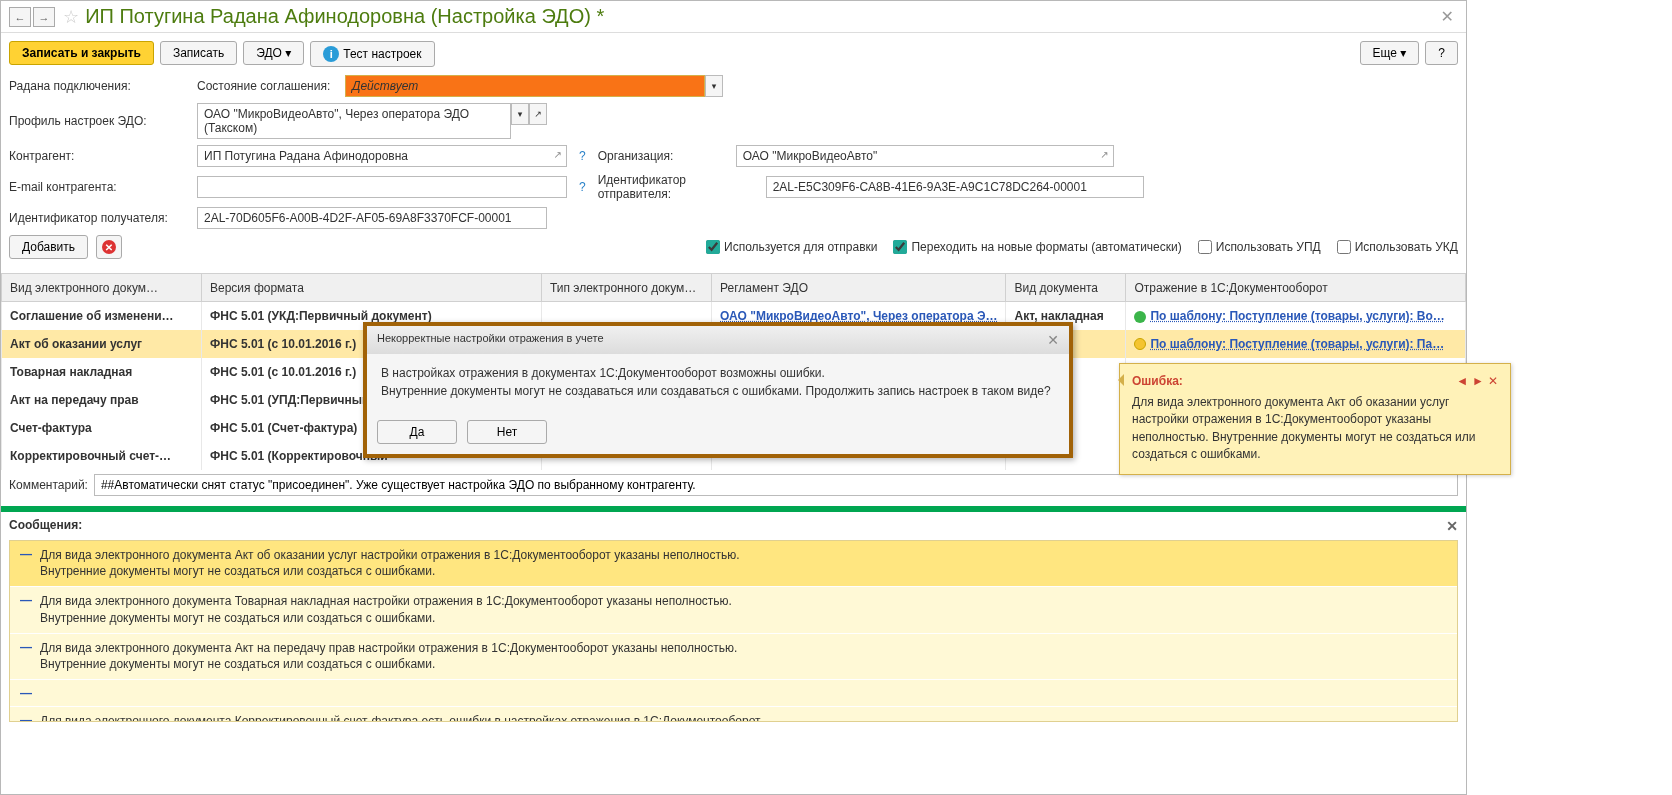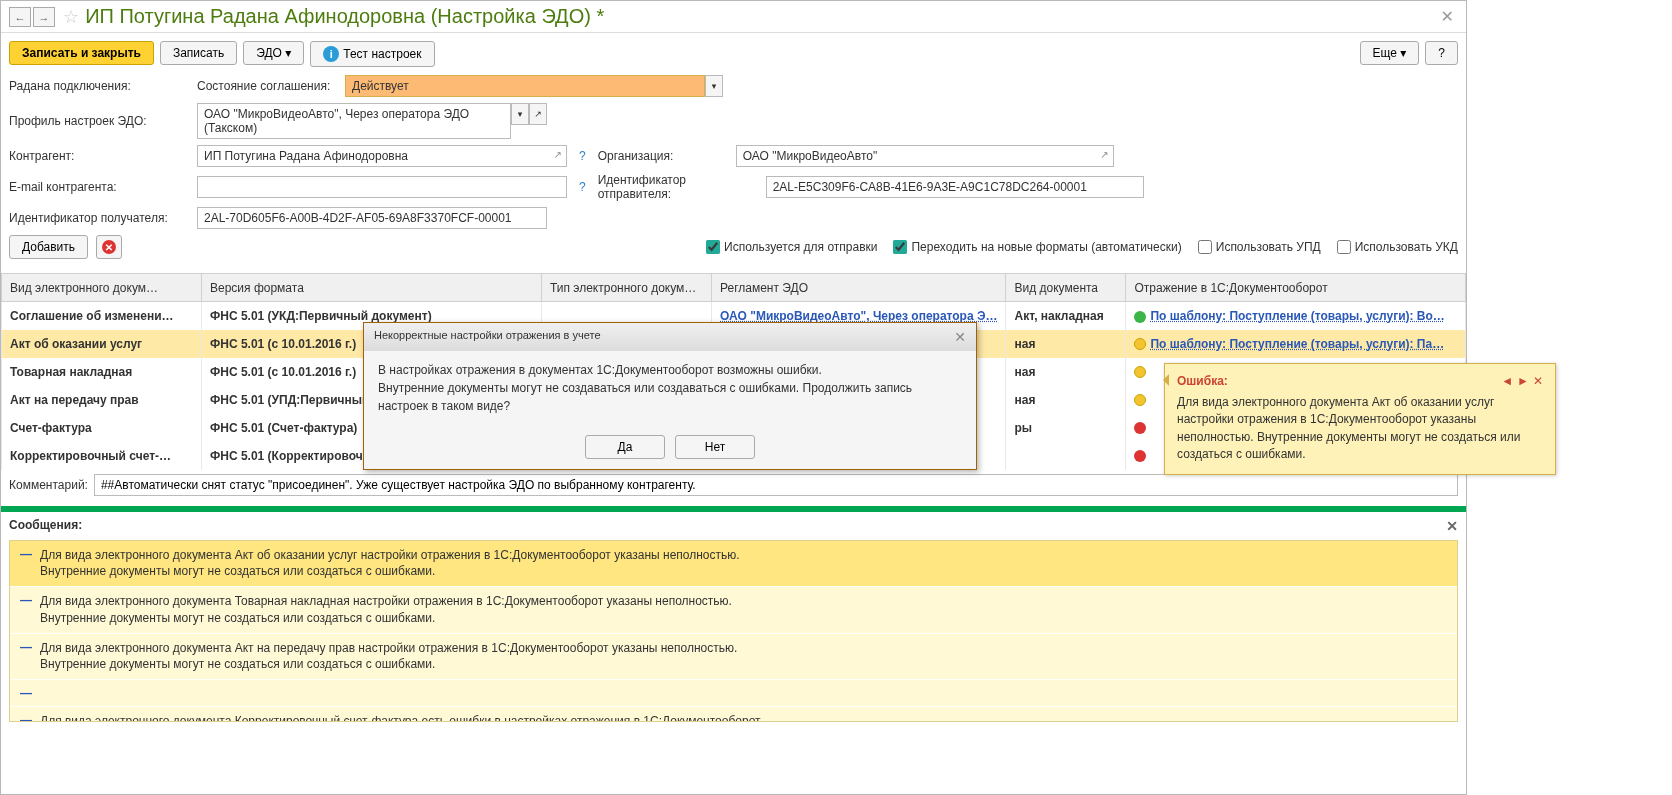--- a/index.html
+++ b/index.html
@@ -22,21 +22,21 @@
 
 
 .form { padding: 0 8px 8px; }
 .frow { display: flex; align-items: center; margin-bottom: 6px; gap: 8px; }
 .lcol { width: 180px; flex-shrink: 0; }
 .inp { border: 1px solid #bbb; padding: 3px 6px; font-size: 12px; background: #fff; }
 .inp-open { position: relative; }
 .inp-open::after { content: "↗"; position: absolute; right: 4px; top: 3px; font-size: 10px; color: #888; }
 .dropdown-arrow { width: 18px; height: 22px; border: 1px solid #bbb; background: #f5f5f5; display: inline-flex; align-items: center; justify-content: center; font-size: 9px; cursor: pointer; }
 .qmark { color: #2a82c9; cursor: pointer; padding: 0 4px; }
-.sel-highlight { background: #fdba74; border: 1px solid #d4b04a; }
+.sel-highlight { background: #f97316; border: 1px solid #d4b04a; font-style: italic; }
 .btn-del { width: 26px; height: 24px; border: 1px solid #aaa; background: #f5f5f5; border-radius: 3px; display: inline-flex; align-items: center; justify-content: center; cursor: pointer; }
 .btn-del span { width: 14px; height: 14px; border-radius: 50%; background: #d33; color: #fff; font-size: 10px; display: flex; align-items: center; justify-content: center; font-weight: bold; }
 .chk-row { display: flex; align-items: center; gap: 16px; }
 .chk { display: flex; align-items: center; gap: 4px; }
 .chk input { width: 14px; height: 14px; }
 .chk-on { accent-color: #2a9; }
 
 
 .tbl { width: 100%; border-collapse: collapse; }
 .tbl th { background: #f0f0f0; border: 1px solid #d0d0d0; padding: 6px 8px; text-align: left; font-weight: normal; color: #333; }
@@ -59,29 +59,29 @@
 
 .msg-hd { display: flex; justify-content: space-between; padding: 6px 8px 2px; font-weight: bold; }
 .msg-x { cursor: pointer; font-size: 14px; color: #666; }
 .msg-list { margin: 4px 8px; border: 1px solid #e0d090; background: #fff9d6; max-height: 182px; overflow-y: scroll; }
 .msg-item { padding: 6px 10px; border-bottom: 1px solid #fff; display: flex; gap: 8px; }
 .msg-dash { color: #2a58b8; font-weight: bold; flex-shrink: 0; }
 .msg-item.sel { background: #ffe680; }
 .msg-txt { line-height: 1.4; }
 
 
-.modal { position: absolute; left: 362px; top: 321px; width: 614px; background: #f5f5f5; border: 1px solid #a16207; box-shadow: 2px 2px 6px rgba(0,0,0,0.3); }
+.modal { position: absolute; left: 362px; top: 321px; width: 710px; background: #f5f5f5; border: 4px solid #a16207; box-shadow: 2px 2px 6px rgba(0,0,0,0.3); }
 .modal-hd { display: flex; justify-content: space-between; padding: 6px 10px; background: linear-gradient(#f0f0f0,#dcdcdc); font-size: 11px; color: #333; }
 .modal-x { cursor: pointer; color: #888; font-size: 14px; }
 .modal-body { padding: 10px 14px; font-size: 12px; line-height: 1.5; }
-.modal-btns { display: flex; justify-content: center; gap: 10px; padding: 10px; }
+.modal-btns { display: flex; justify-content: flex-start; gap: 10px; padding: 10px; }
 .modal-btns .btn { min-width: 80px; }
 
 
-.tip { position: absolute; left: 1164px; top: 363px; width: 392px; background: #fff2b8; border: 1px solid #d4b04a; padding: 10px 12px; box-shadow: 1px 1px 4px rgba(0,0,0,0.2); z-index: 10; }
+.tip { position: absolute; left: 1119px; top: 363px; width: 392px; background: #fff2b8; border: 1px solid #d4b04a; padding: 10px 12px; box-shadow: 1px 1px 4px rgba(0,0,0,0.2); z-index: 10; }
 .tip-hd { display: flex; justify-content: space-between; align-items: center; margin-bottom: 6px; }
 .tip-title { color: #c43; font-weight: bold; }
 .tip-ctrls { display: flex; gap: 4px; color: #c43; font-size: 12px; }
 .tip-ctrls span { cursor: pointer; }
 .tip-txt { font-size: 12px; line-height: 1.45; }
 .tip::before { content: ""; position: absolute; left: -8px; top: 10px; border: 6px solid transparent; border-right-color: #d4b04a; }
 </style>
 </head>
 <body>
 

